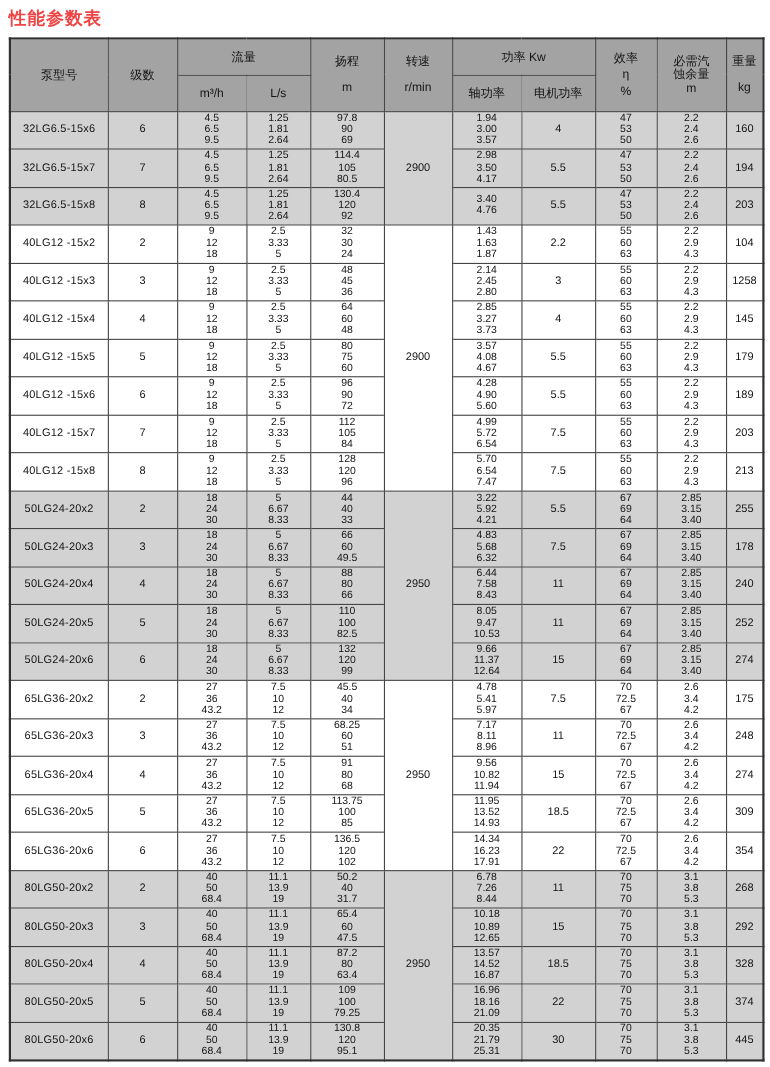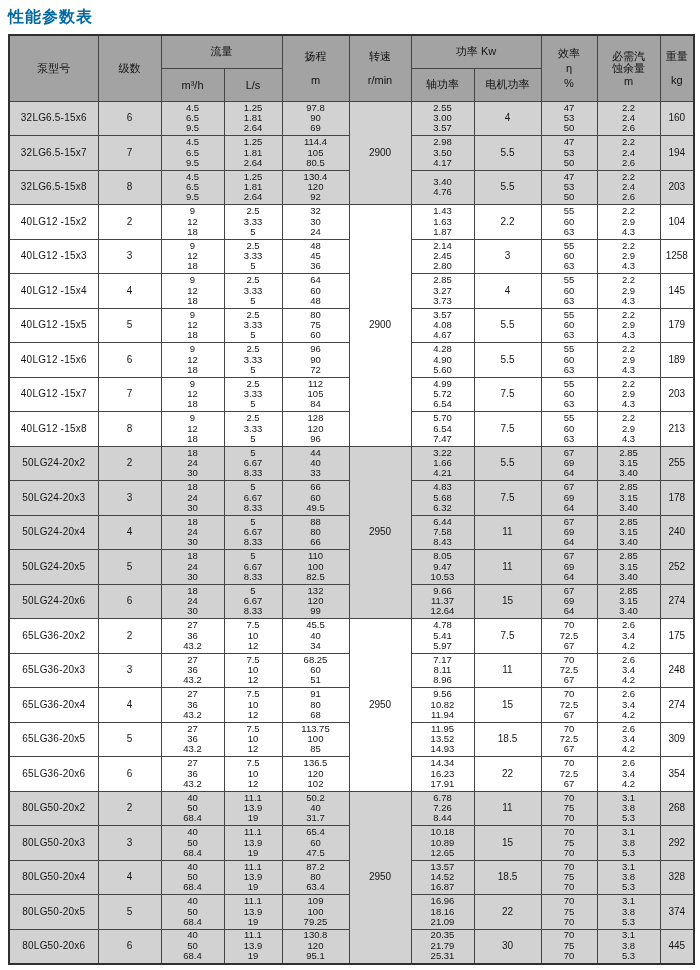--- a/index.html
+++ b/index.html
@@ -8,21 +8,21 @@
     background: #ffffff;
     font-family: "Liberation Sans", "DejaVu Sans", sans-serif;
     color: #141414;
   }
   .page { padding: 5px 7px 0 8px; }
   .title {
     font-size: 16px;
     font-weight: bold;
     letter-spacing: 1px;
     margin: 2px 0 6px 0;
-    color: #0369a1;
+    color: #ef4444;
   }
   table.param-table {
     border-collapse: collapse;
     table-layout: fixed;
     width: 685px;
     border: 2px solid #303030;
   }
   .param-table th, .param-table td {
     border: 1px solid #454545;
     text-align: center;
@@ -121,21 +121,21 @@
           </td>
           <td class="cell-head">
             <div class="ln">97.8</div>
             <div class="ln">90</div>
             <div class="ln">69</div>
           </td>
           <td class="cell-speed" rowspan="3">
             <div class="ln">2900</div>
           </td>
           <td class="cell-shaft-power">
-            <div class="ln">2.55</div>
+            <div class="ln">1.94</div>
             <div class="ln">3.00</div>
             <div class="ln">3.57</div>
           </td>
           <td class="cell-motor-power">
             <div class="ln">4</div>
           </td>
           <td class="cell-efficiency">
             <div class="ln">47</div>
             <div class="ln">53</div>
             <div class="ln">50</div>
@@ -567,21 +567,21 @@
           <td class="cell-head">
             <div class="ln">44</div>
             <div class="ln">40</div>
             <div class="ln">33</div>
           </td>
           <td class="cell-speed" rowspan="5">
             <div class="ln">2950</div>
           </td>
           <td class="cell-shaft-power">
             <div class="ln">3.22</div>
-            <div class="ln">1.66</div>
+            <div class="ln">5.92</div>
             <div class="ln">4.21</div>
           </td>
           <td class="cell-motor-power">
             <div class="ln">5.5</div>
           </td>
           <td class="cell-efficiency">
             <div class="ln">67</div>
             <div class="ln">69</div>
             <div class="ln">64</div>
           </td>

